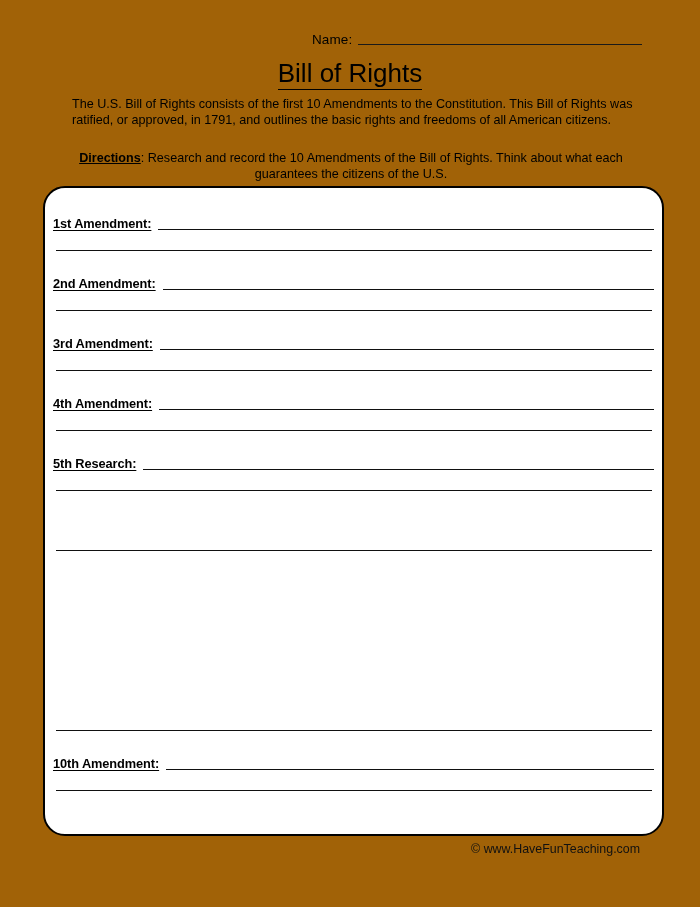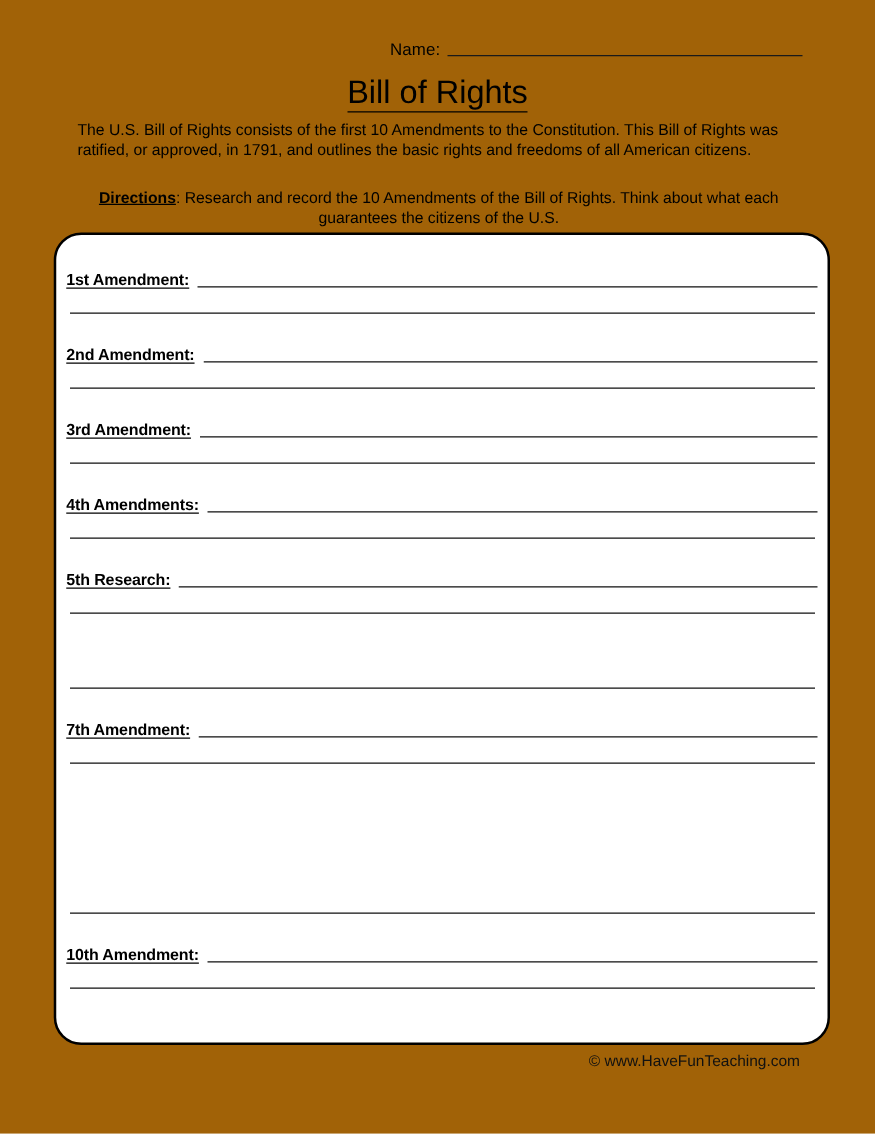--- a/index.html
+++ b/index.html
@@ -61,21 +61,21 @@
   }
   .title span {
     border-bottom: 1.6px solid #000;
     padding-bottom: 1px;
     text-align: center;
   }
 
   
   .intro {
     position: absolute;
-    left: 62px;
+    left: 72px;
     top: 96px;
     width: 578px;
     font-size: 12.6px;
     line-height: 16.4px;
     text-align: left;
   }
   .directions {
     position: absolute;
     left: 62px;
     top: 150px;
@@ -209,45 +209,38 @@
     <div class="amendment-block" style="top:134px">
       <div class="label-row">
         <span class="amendment-label">3rd Amendment:</span>
         <span class="label-rule"></span>
       </div>
       <div class="blank-rule"></div>
     </div>
 
     <div class="amendment-block" style="top:194px">
       <div class="label-row">
-        <span class="amendment-label">4th Amendments:</span>
+        <span class="amendment-label">4th Amendment:</span>
         <span class="label-rule"></span>
       </div>
       <div class="blank-rule"></div>
     </div>
 
     <div class="amendment-block" style="top:254px">
       <div class="label-row">
         <span class="amendment-label">5th Research:</span>
         <span class="label-rule"></span>
       </div>
       <div class="blank-rule"></div>
     </div>
 
     <div class="amendment-block" style="top:314px">
       <div class="blank-rule"></div>
     </div>
 
-    <div class="amendment-block" style="top:374px">
-      <div class="label-row">
-        <span class="amendment-label">7th Amendment:</span>
-        <span class="label-rule"></span>
-      </div>
-      <div class="blank-rule"></div>
-    </div>
 
 
     <div class="amendment-block" style="top:494px">
       <div class="blank-rule"></div>
     </div>
 
     <div class="amendment-block" style="top:554px">
       <div class="label-row">
         <span class="amendment-label">10th Amendment:</span>
         <span class="label-rule"></span>

